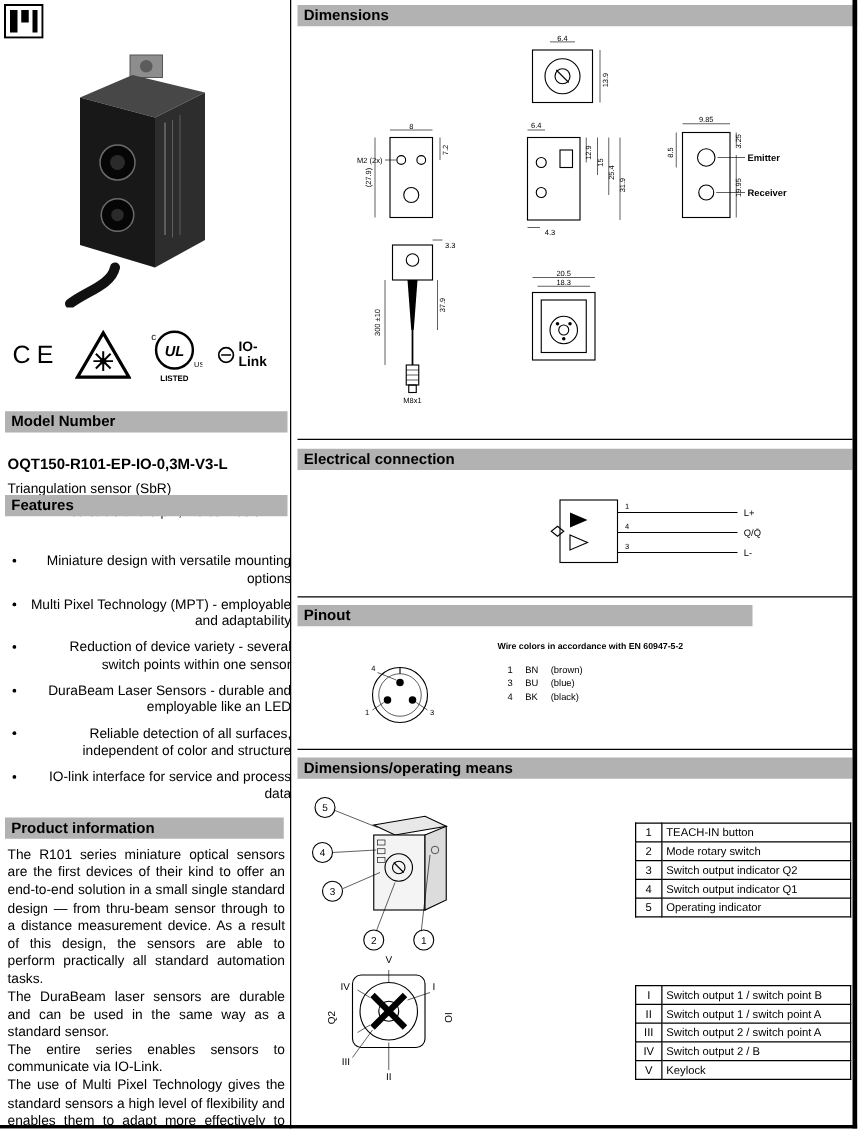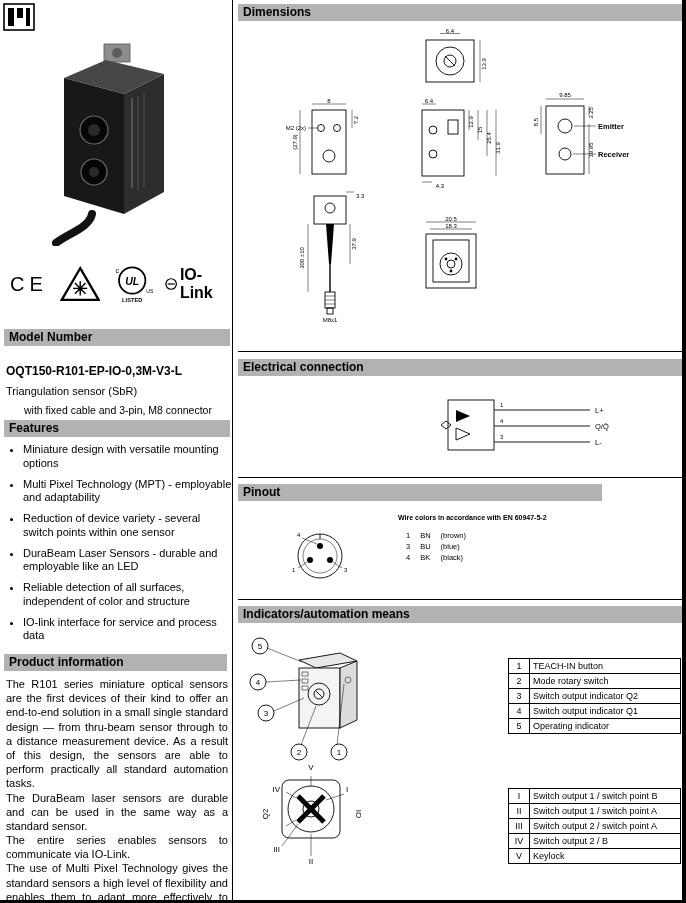--- a/index.html
+++ b/index.html
@@ -10,26 +10,26 @@
   .divider-v{position:absolute;left:232px;top:0;width:1px;height:100%;background:#000;}
   .hline{position:absolute;height:1px;background:#000;}
   .abs{position:absolute;}
   .section-header{position:absolute;background:#b2b2b2;font-weight:bold;font-size:12px;
         padding:2px 5px;box-sizing:border-box;line-height:13px;}
   
   .model-number{font-weight:bold;font-size:12px;margin:12px 0 7px 0;}
   .model-type{font-size:11px;margin:0 0 7px 0;}
   .model-variant{font-size:10.5px;margin:0;text-align:center;}
   .features-list{margin:0;padding:0 0 0 15px;font-size:11px;line-height:1.25;width:210px;}
-  .features-list li{margin:0 0 7px 0;}
+  .features-list li{margin:0 0 7px 0;text-align:right;}
   .prod-text{width:222px;font-size:11px;line-height:1.29;text-align:justify;}
   .prod-text p{margin:0;}
   .certs{display:flex;align-items:center;gap:12px;}
   .ce-text{font-size:20px;letter-spacing:5px;font-weight:400;}
-  .iolink{display:flex;align-items:center;gap:3px;font-size:16px;font-weight:bold;}
+  .iolink{display:flex;align-items:center;gap:3px;font-size:11px;font-weight:bold;}
   
   svg .shape{fill:none;stroke:#000;stroke-width:0.9;}
   svg .thin{fill:none;stroke:#000;stroke-width:0.5;}
   svg .dimtext{font-size:6px;fill:#000;stroke:none;}
   svg .dimtext7{font-size:7.5px;font-weight:bold;fill:#000;stroke:none;}
   svg .lbl8{font-size:8px;fill:#000;stroke:none;}
   
   .ind-table{border-collapse:collapse;font-size:9px;width:100%;}
   .ind-table td{border:1px solid #000;padding:1px 3px;height:12px;line-height:11px;}
   .ind-table td.num{width:14px;text-align:center;}
@@ -98,21 +98,21 @@
     </span>
   </div>
 
   <div class="section-header" style="left:4px;top:329px;width:226px;">Model Number</div>
   <div class="abs" style="left:6px;top:352px;width:224px;">
     <p class="model-number">OQT150-R101-EP-IO-0,3M-V3-L</p>
     <p class="model-type">Triangulation sensor (SbR)</p>
     <p class="model-variant">with fixed cable and 3-pin, M8 connector</p>
   </div>
 
-  <div class="section-header" style="left:4px;top:420px;width:226px;">Features</div>
+  <div class="section-header" style="left:4px;top:396px;width:226px;">Features</div>
   <ul class="abs features-list" style="left:8px;top:443px;">
     <li>Miniature design with versatile mounting options</li>
     <li>Multi Pixel Technology (MPT) - employable and adaptability</li>
     <li>Reduction of device variety - several switch points within one sensor</li>
     <li>DuraBeam Laser Sensors - durable and employable like an LED</li>
     <li>Reliable detection of all surfaces, independent of color and structure</li>
     <li>IO-link interface for service and process data</li>
   </ul>
 
   <div class="section-header" style="left:4px;top:654px;width:223px;">Product information</div>
@@ -272,21 +272,21 @@
       </tr>
       <tr>
         <td>4</td>
         <td>BK</td>
         <td>(black)</td>
       </tr>
     </tbody>
       </table>
   </div>
 
-  <div class="section-header" style="left:238px;top:606px;width:444px;">Indicators/automation means</div>
+  <div class="section-header" style="left:238px;top:606px;width:444px;">Dimensions/operating means</div>
 
   <svg class="abs" style="left:244px;top:632px;" width="135" height="145" viewBox="0 0 135 145">
     <polygon points="55,28 96,21 113,29 72,36" fill="#e8e8e8" stroke="#000" stroke-width="0.9"></polygon>
     <rect x="55" y="36" width="41" height="60" fill="#f4f4f4" stroke="#000" stroke-width="0.9"></rect>
     <polygon points="96,36 113,29 113,88 96,96" fill="#dcdcdc" stroke="#000" stroke-width="0.9"></polygon>
     <circle cx="75" cy="62" r="11" class="shape"></circle>
     <circle cx="75" cy="62" r="5" class="shape"></circle>
     <line x1="71" y1="58" x2="79" y2="66" class="shape"></line>
     <rect x="58" y="40" width="6" height="4" class="thin"></rect>
     <rect x="58" y="47" width="6" height="4" class="thin"></rect>

